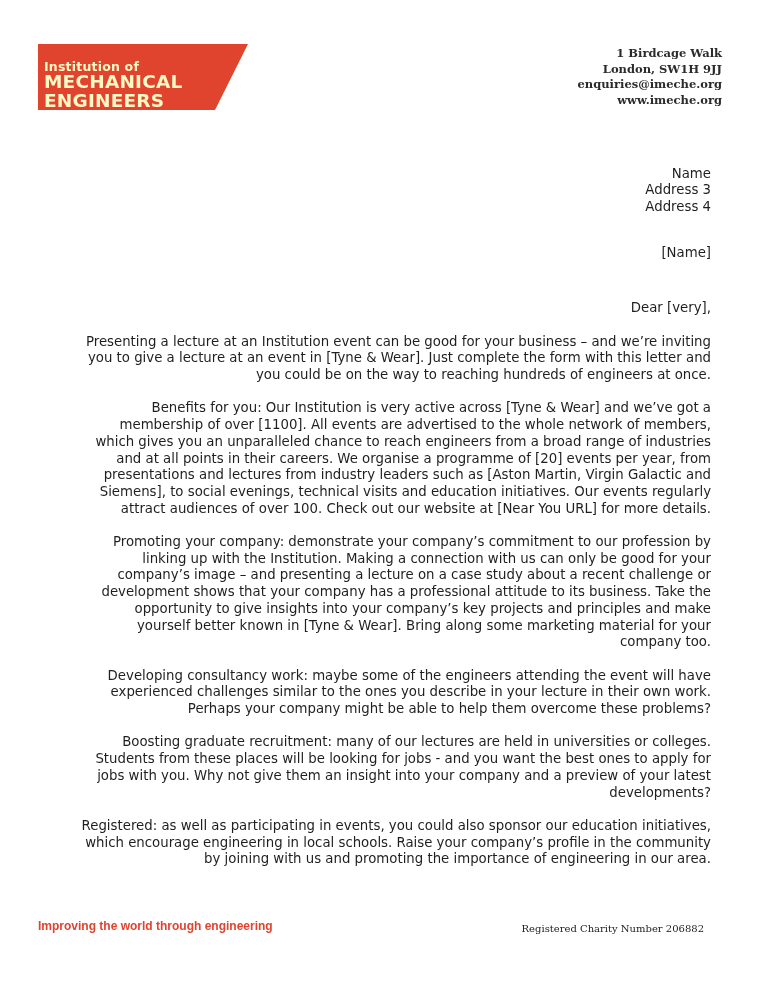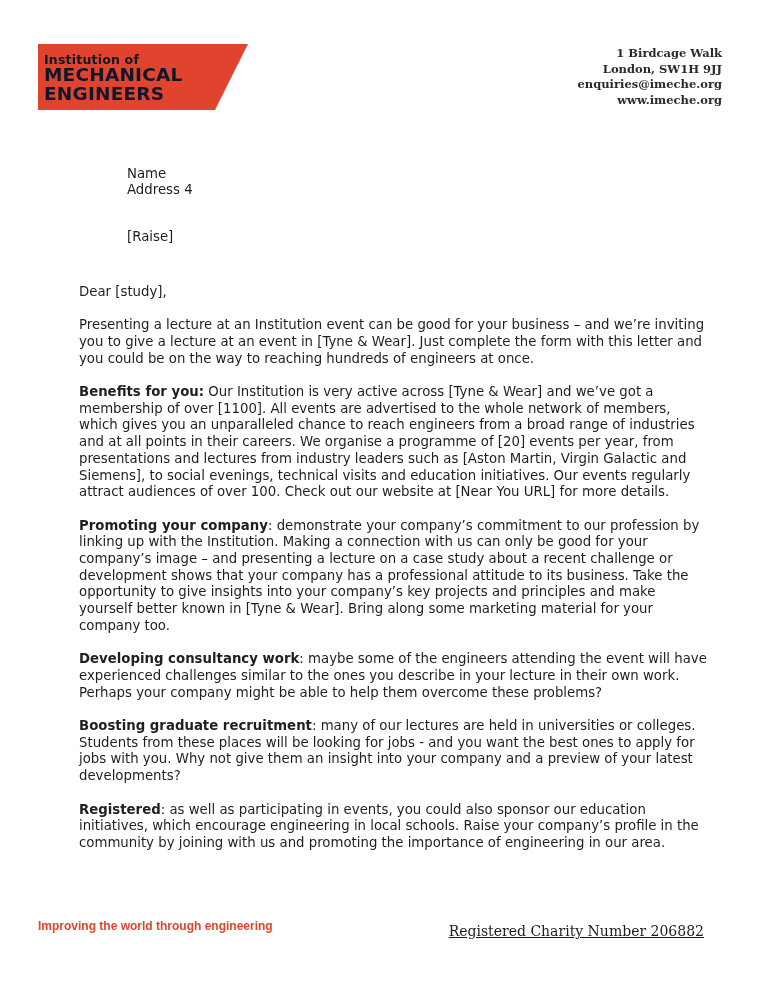--- a/index.html
+++ b/index.html
@@ -10,57 +10,57 @@
     font-family: "DejaVu Sans", "Liberation Sans", sans-serif;
     color: var(--text, #1f1f1f);
     overflow: hidden;
   }
   
   .logo {
     position: absolute; left: 38px; top: 44px;
     width: 210px; height: 66px;
     background: var(--brand-red, #e0442f);
     clip-path: polygon(0 0, 100% 0, calc(100% - 33px) 100%, 0 100%);
-    color: #0f172a;
-    padding: 9px 0 0 6px;
+    color: #fef9c3;
+    padding: 16px 0 0 6px;
     box-sizing: border-box;
   }
   .logo-small { font-size: 12.5px; font-weight: bold; letter-spacing: 0.2px; line-height: 13px; }
   .logo-big   { font-size: 18.5px; font-weight: bold; letter-spacing: 0.2px; line-height: 18.5px; }
   
   .contact {
     position: absolute; top: 46px; right: 46px;
     text-align: right;
     font-family: "DejaVu Serif", "Liberation Serif", serif;
     font-size: 11.5px; font-weight: 600;
     line-height: 15.5px;
     color: #2b2b2b;
   }
   
   .letter {
     position: absolute; left: 79px; top: 166px; width: 632px;
-    font-size: 13.3px; line-height: 16.7px;
+    font-size: 13.3px; line-height: 16.7px; text-align: right;
   }
   .recipient, .date { margin-left: 48px; }
   .recipient div { line-height: 16.4px; }
   .date { margin-top: 30px; }
   .salutation { margin-top: 38px; margin-bottom: 17px; }
   p.para { margin: 0 0 16.7px 0; }
-  p.para strong { font-weight: bold; }
+  p.para strong { font-weight: normal; }
   
   .tagline {
     position: absolute; left: 38px; top: 919px;
     font-family: Liberation Sans, sans-serif;
     font-weight: bold; font-size: 12px;
     color: var(--brand-red, #e0442f);
   }
   .charity {
     position: absolute; right: 64px; top: 923px;
     font-family: "DejaVu Serif", "Liberation Serif", serif;
-    font-size: 14px; color: #1c1c1c; text-decoration: underline;
+    font-size: 10px; color: #1c1c1c;
   }
 </style>
 </head>
 <body>
 
 <div class="page">
 
   <div class="logo">
     <div class="logo-small">Institution of</div>
     <div class="logo-big">MECHANICAL</div>
@@ -71,26 +71,27 @@
     <div>1 Birdcage Walk</div>
     <div>London, SW1H 9JJ</div>
     <div>enquiries@imeche.org</div>
     <div>www.imeche.org</div>
   </div>
 
   <div class="letter">
 
     <div class="recipient">
       <div>Name</div>
+      <div>Address 3</div>
       <div>Address 4</div>
     </div>
 
-    <div class="date">[Raise]</div>
+    <div class="date">[Name]</div>
 
-    <div class="salutation">Dear [study],</div>
+    <div class="salutation">Dear [very],</div>
 
     <p class="para"><strong></strong><span>Presenting a lecture at an Institution event can be good for your business – and we’re inviting you to give a lecture at an event in [Tyne &amp; Wear]. Just complete the form with this letter and you could be on the way to reaching hundreds of engineers at once.</span></p>
 
     <p class="para"><strong>Benefits for you:</strong><span> Our Institution is very active across [Tyne &amp; Wear] and we’ve got a membership of over [1100]. All events are advertised to the whole network of members, which gives you an unparalleled chance to reach engineers from a broad range of industries and at all points in their careers. We organise a programme of [20] events per year, from presentations and lectures from industry leaders such as [Aston Martin, Virgin Galactic and Siemens], to social evenings, technical visits and education initiatives. Our events regularly attract audiences of over 100. Check out our website at [Near You URL] for more details.</span></p>
 
     <p class="para"><strong>Promoting your company</strong><span>: demonstrate your company’s commitment to our profession by linking up with the Institution. Making a connection with us can only be good for your company’s image – and presenting a lecture on a case study about a recent challenge or development shows that your company has a professional attitude to its business. Take the opportunity to give insights into your company’s key projects and principles and make yourself better known in [Tyne &amp; Wear]. Bring along some marketing material for your company too.</span></p>
 
     <p class="para"><strong>Developing consultancy work</strong><span>: maybe some of the engineers attending the event will have experienced challenges similar to the ones you describe in your lecture in their own work. Perhaps your company might be able to help them overcome these problems?</span></p>
 
     <p class="para"><strong>Boosting graduate recruitment</strong><span>: many of our lectures are held in universities or colleges. Students from these places will be looking for jobs - and you want the best ones to apply for jobs with you. Why not give them an insight into your company and a preview of your latest developments?</span></p>

